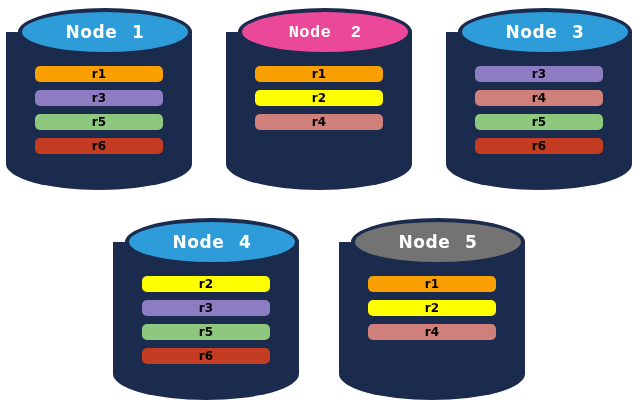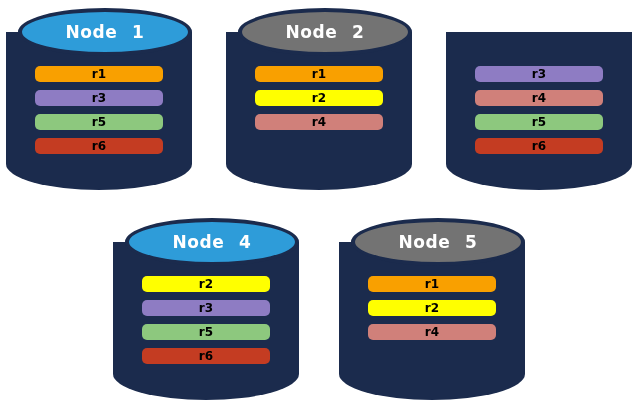--- a/index.html
+++ b/index.html
@@ -106,40 +106,43 @@
   </div>
 
   <div class="bar" style="background: rgb(196, 60, 34);">
     <span class="bar-label" style="color: rgb(0, 0, 0);">r6</span>
   </div>
 </div>
   </div>
 
   <div class="cylinder">
     <div class="cyl-body" style="background: rgb(27, 43, 77);"></div>
-    <div class="cyl-top" style="background: #737373; border-color: rgb(27, 43, 77);">
+    <div class="cyl-top" style="background: #ec4899; border-color: rgb(27, 43, 77); font-family: Liberation Mono, monospace;">
       <span class="node-title" style="color: rgb(255, 255, 255);">Node 2</span>
     </div>
     <div class="bars">
   <div class="bar" style="background: rgb(249, 160, 0);">
     <span class="bar-label" style="color: rgb(0, 0, 0);">r1</span>
   </div>
 
   <div class="bar" style="background: rgb(255, 255, 0);">
     <span class="bar-label" style="color: rgb(0, 0, 0);">r2</span>
   </div>
 
   <div class="bar" style="background: rgb(208, 128, 122);">
     <span class="bar-label" style="color: rgb(0, 0, 0);">r4</span>
   </div>
 </div>
   </div>
 
   <div class="cylinder">
     <div class="cyl-body" style="background: rgb(27, 43, 77);"></div>
+    <div class="cyl-top" style="background: rgb(46, 156, 217); border-color: rgb(27, 43, 77);">
+      <span class="node-title" style="color: rgb(255, 255, 255);">Node 3</span>
+    </div>
     <div class="bars">
   <div class="bar" style="background: rgb(142, 124, 195);">
     <span class="bar-label" style="color: rgb(0, 0, 0);">r3</span>
   </div>
 
   <div class="bar" style="background: rgb(208, 128, 122);">
     <span class="bar-label" style="color: rgb(0, 0, 0);">r4</span>
   </div>
 
   <div class="bar" style="background: rgb(141, 200, 126);">

